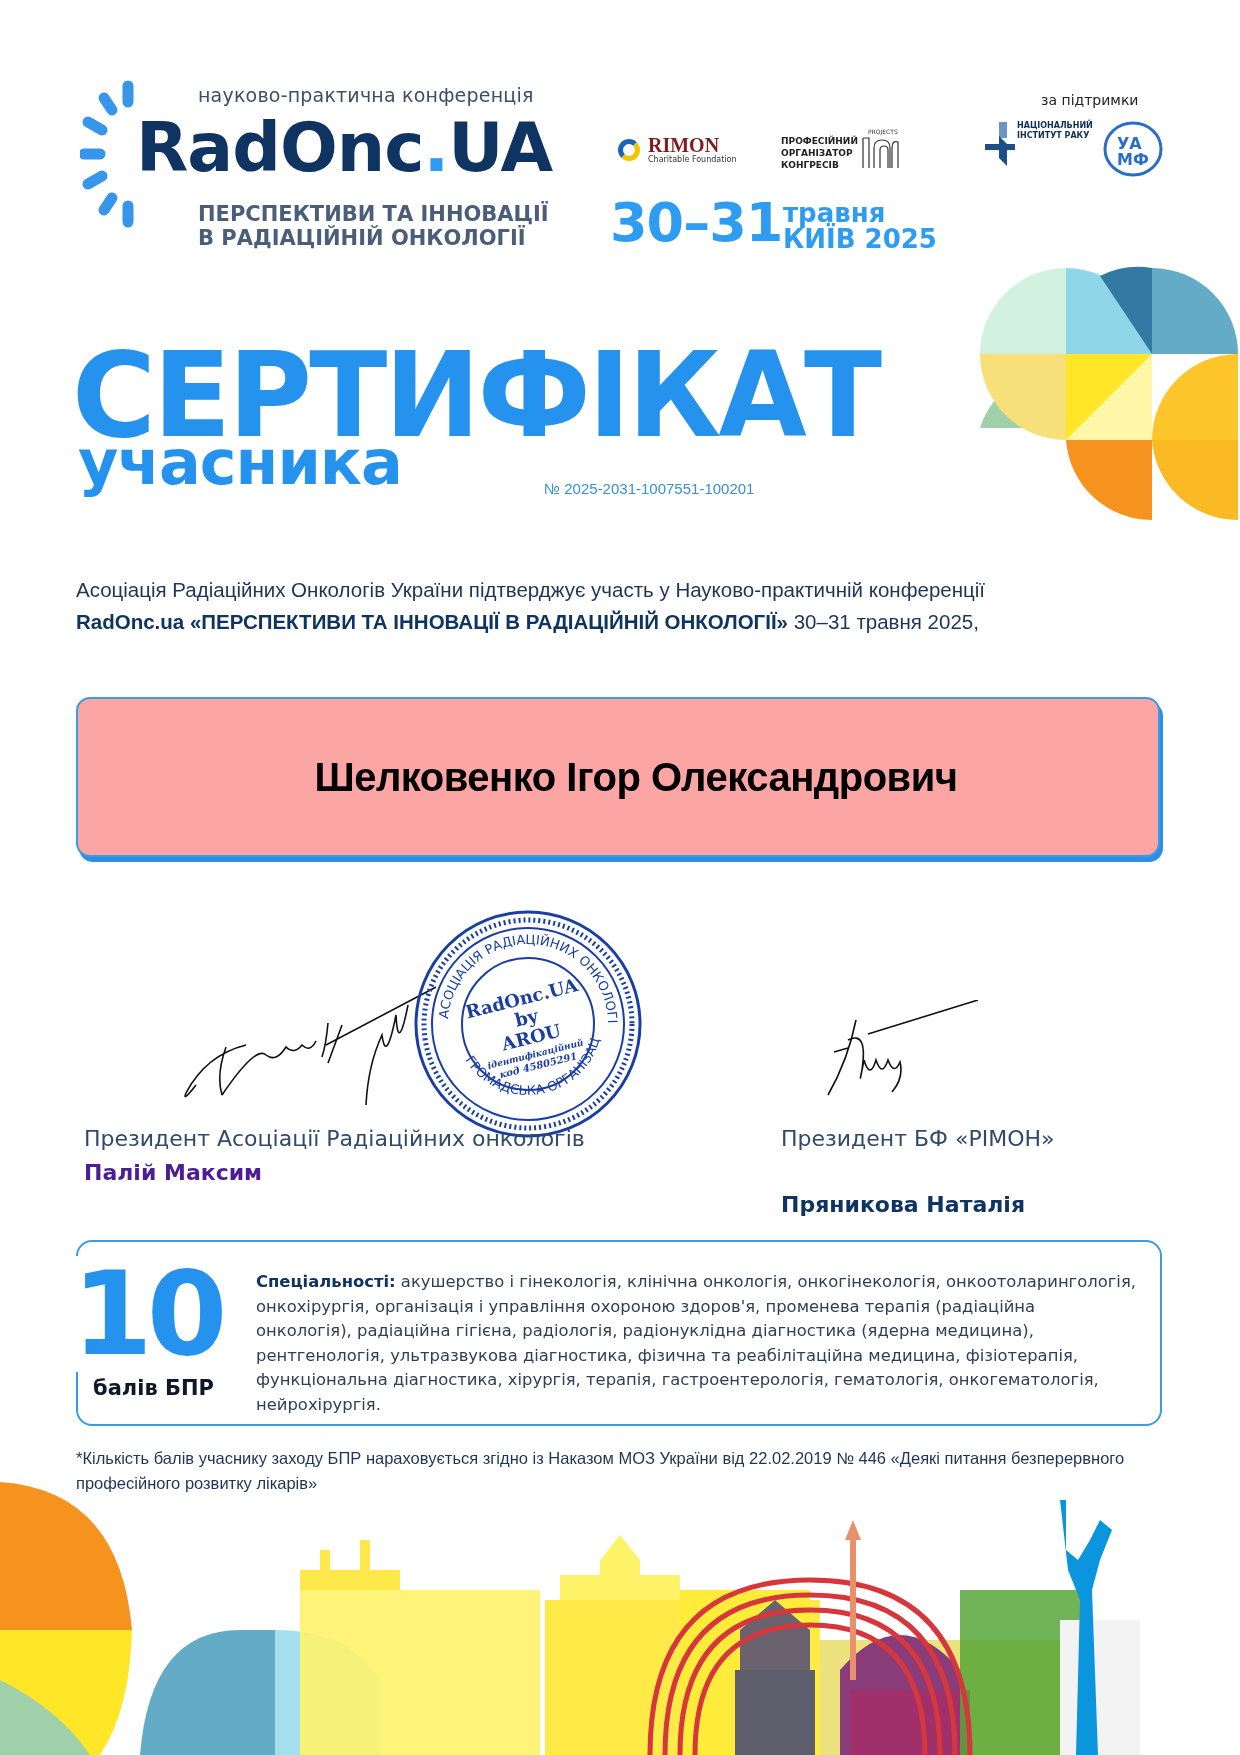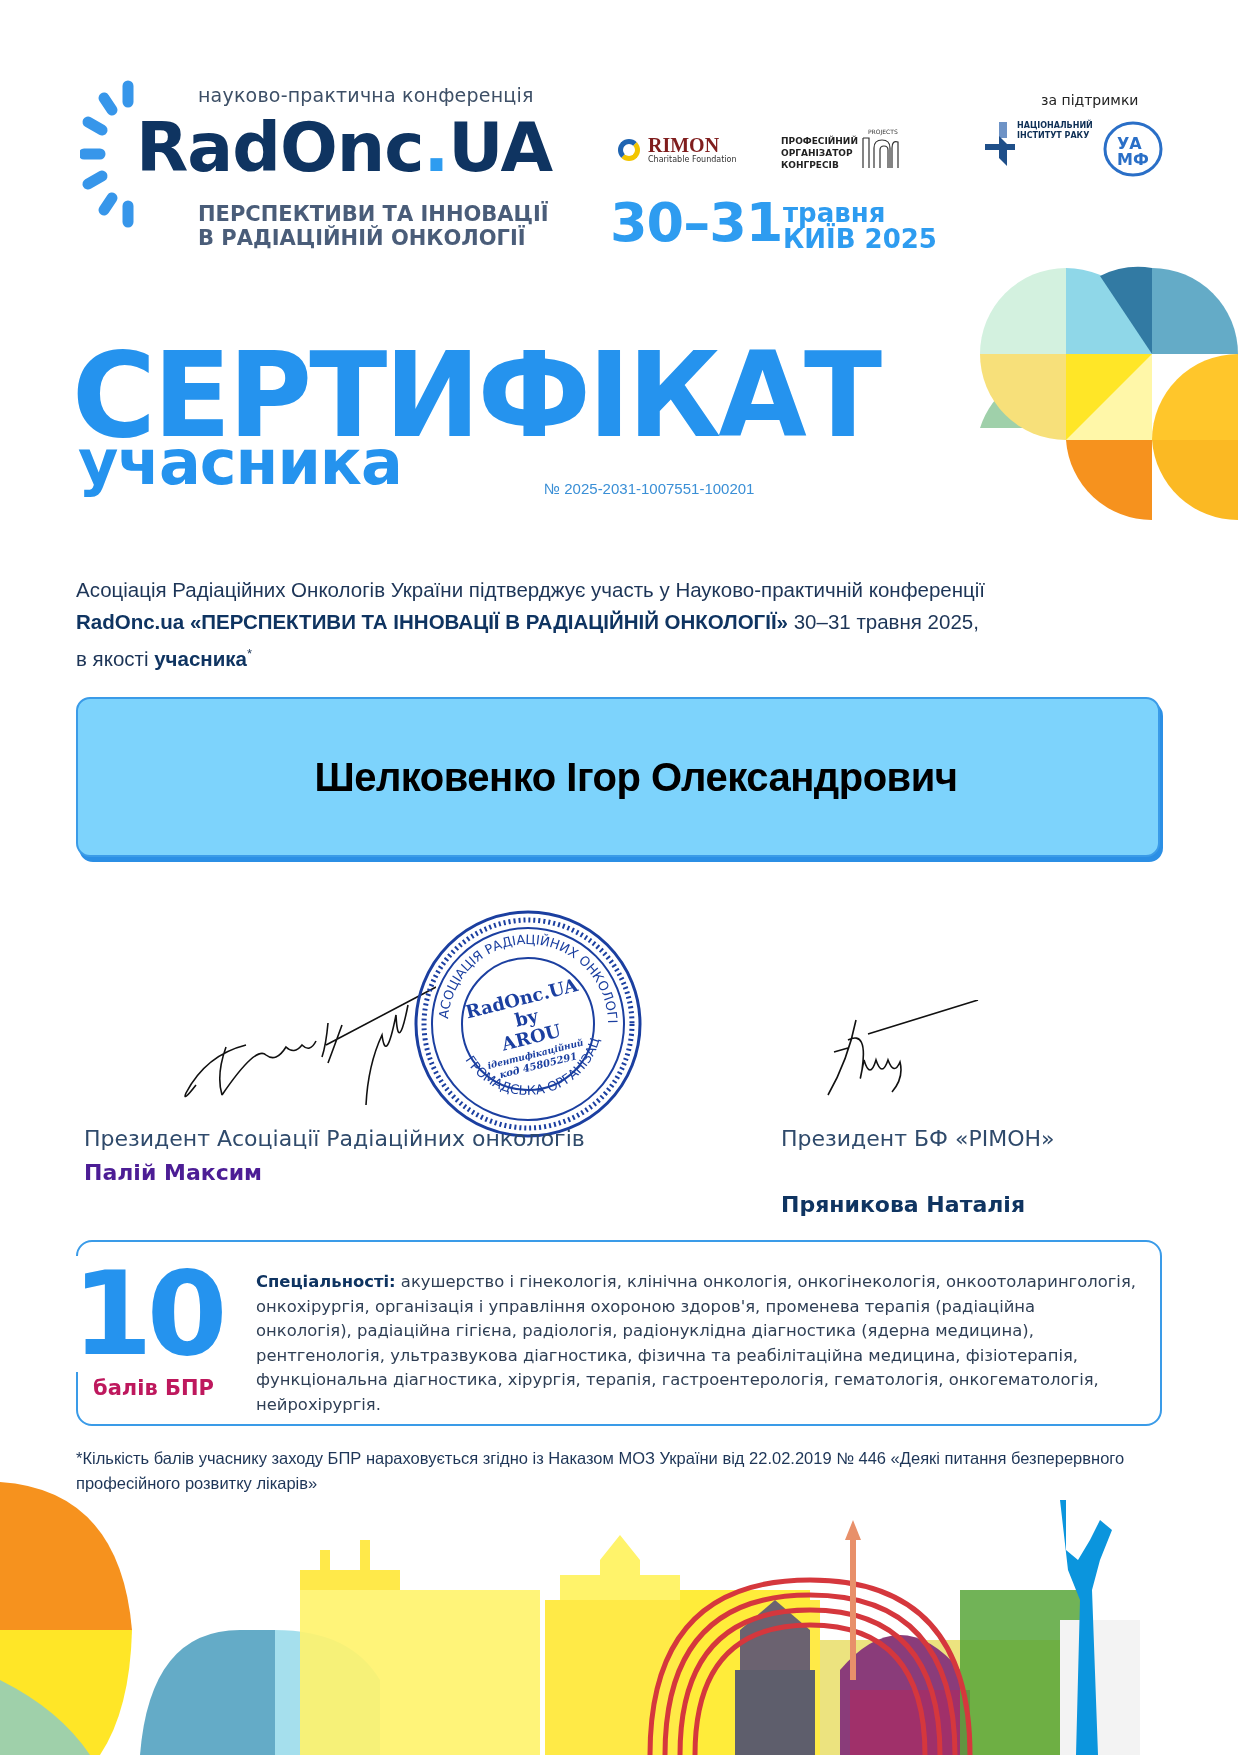--- a/index.html
+++ b/index.html
@@ -25,34 +25,34 @@
   .dates-big { left:610px; top:196px; font-size:54px; font-weight:bold; color:#2e9cf0; line-height:1; letter-spacing:-1px; }
   .dates-small { left:783px; top:200px; font-size:26px; font-weight:bold; color:#2e9cf0; line-height:26px; }
   
   .title-main { left:72px; top:336px; font-size:118px; font-weight:bold; color:#2593ee; line-height:1; letter-spacing:-3px; transform:scaleX(0.97); transform-origin:left; }
   .title-sub { left:78px; top:432px; font-size:62px; font-weight:bold; color:#2593ee; line-height:1; letter-spacing:-1px; }
   .cert-no { left:544px; top:480px; font-size:15px; color:#3a8fd6; font-family:"Liberation Sans", sans-serif; }
   
   .intro { left:76px; top:574px; width:1100px; font-size:20.5px; color:#1d3557; line-height:32px; font-family:"Liberation Sans", sans-serif; }
   .intro b { font-weight:bold; color:#0f3461; }
   
-  .name-box { left:76px; top:697px; width:1084px; height:160px; border:2px solid #3a9be8; border-radius:14px; box-shadow:3px 5px 0 #2b8fe5; box-sizing:border-box; display:flex; align-items:center; justify-content:center; background:#7dd3fc;padding-left:36px; }
+  .name-box { left:76px; top:697px; width:1084px; height:160px; border:2px solid #3a9be8; border-radius:14px; box-shadow:3px 5px 0 #2b8fe5; box-sizing:border-box; display:flex; align-items:center; justify-content:center; background:#fca5a5;padding-left:36px; }
   .name-text { font-family:"Liberation Sans", sans-serif; font-weight:bold; font-size:40px; color:#000; letter-spacing:-0.5px; }
   
   .sig1 { left:176px; top:985px; width:260px; height:130px; }
   .stamp { left:412px; top:908px; width:232px; height:232px; }
   .sig2 { left:808px; top:1000px; width:180px; height:125px; }
   .role1 { left:84px; top:1126px; font-size:22px; color:#2f4a6b;text-align:right; }
   .name1 { left:84px; top:1160px; font-size:22px; font-weight:bold; color:#4c1d95; }
   .role2 { left:781px; top:1126px; font-size:22px; color:#2f4a6b; }
   .name2 { left:781px; top:1160px; font-size:22px; font-weight:bold; color:#0f3461;margin-top:32px; }
   
   .points-box { left:76px; top:1240px; width:1086px; height:186px; border:2px solid #3a9be8; border-radius:16px; box-sizing:border-box; background:#fff; }
   .points-num { left:72px; top:1256px; font-size:116px; font-weight:bold; color:#2593ee; line-height:1; letter-spacing:-6px; background:#fff; padding-right:4px; }
-  .points-label { left:93px; top:1376px; font-size:21px; font-weight:bold; color:#be185d; background:#fff; }
+  .points-label { left:93px; top:1376px; font-size:21px; font-weight:bold; color:#0f172a; background:#fff; }
   .specs { left:256px; top:1270px; width:880px; font-size:16.4px; color:#2f3f55; line-height:24.5px; }
   .specs b { color:#0f3461; }
   
   .footnote { left:76px; top:1446px; width:1050px; font-size:16.5px; color:#1d3557; line-height:25px; font-family:"Liberation Sans", sans-serif; }
   
   .deco-tr { left:980px; top:258px; width:260px; height:262px; }
   .deco-bottom { left:0; top:1480px; width:1240px; height:275px; }
 </style>
 </head>
 <body>
@@ -125,21 +125,20 @@
   <path d="M86 182 H172 V262 A86 86 0 0 1 86 182Z" fill="#f6921e"></path>
 </svg>
 
 <div class="abs title-main">СЕРТИФІКАТ</div>
 <div class="abs title-sub">учасника</div>
 <div class="abs cert-no">№ 2025-2031-1007551-100201</div>
 
 <div class="abs intro">
   <div>Асоціація Радіаційних Онкологів України підтверджує участь у Науково-практичній конференції</div>
   <div><b>RadOnc.ua «ПЕРСПЕКТИВИ ТА ІННОВАЦІЇ В РАДІАЦІЙНІЙ ОНКОЛОГІЇ»</b><span> 30–31 травня 2025,</span></div>
-  <div><span>в якості </span><b>учасника</b><sup style="font-size:13px">*</sup></div>
 </div>
 
 <div class="abs name-box">
   <div class="name-text">Шелковенко Ігор Олександрович</div>
 </div>
 
 <svg class="abs sig1" viewBox="0 0 260 130">
   <path d="M20 100 Q6 118 10 108 Q30 70 70 60 M50 62 Q40 90 46 110 M46 110 Q80 60 90 70 Q100 78 110 62 Q118 70 126 60 Q134 68 140 56 M152 38 Q150 60 146 72 M166 40 Q158 62 152 78 M190 120 Q192 80 206 50 Q210 80 220 30 Q222 70 232 20 M150 60 L260 2" stroke="#111" stroke-width="1.6" fill="none"></path>
 </svg>
 <svg class="abs stamp" viewBox="0 0 232 232">

